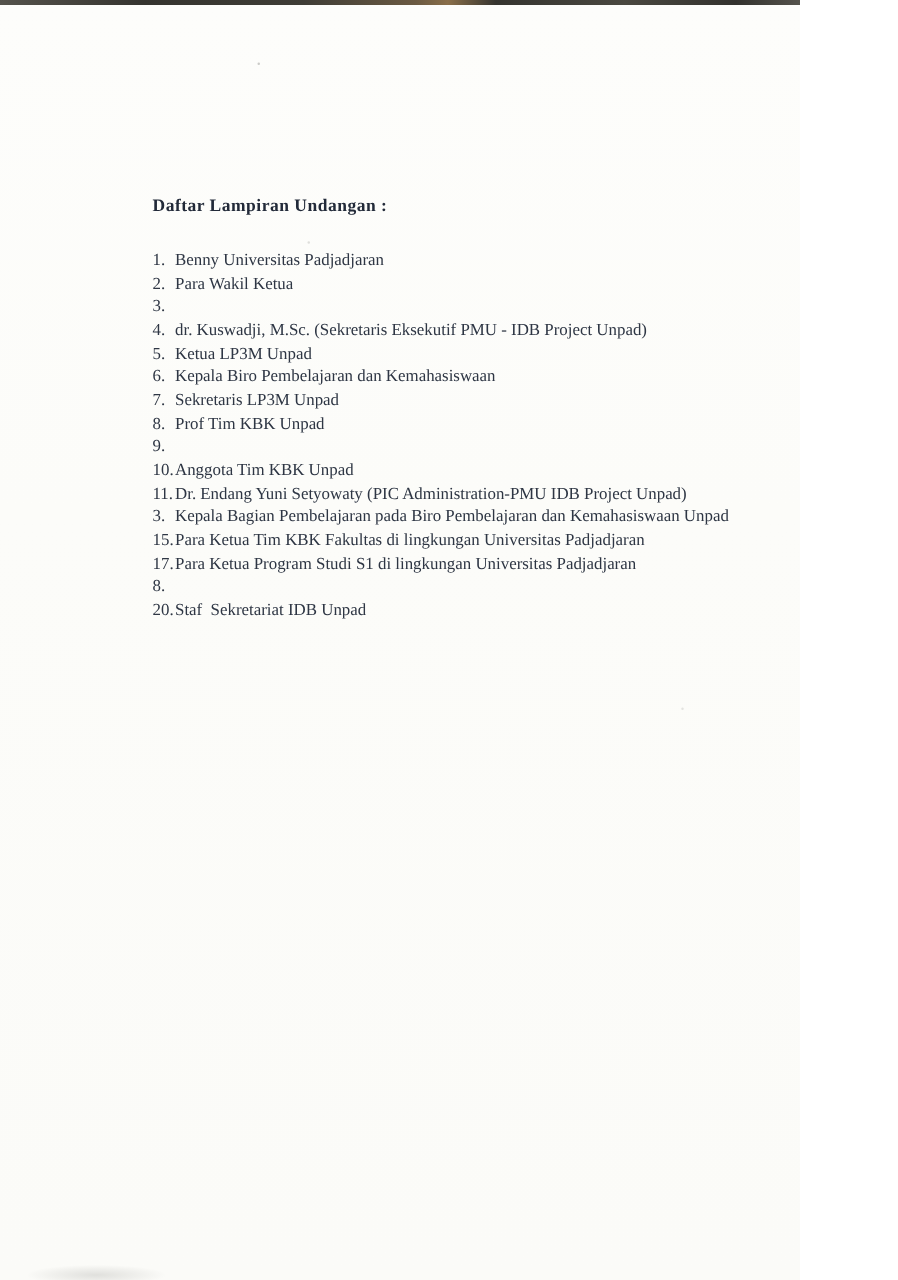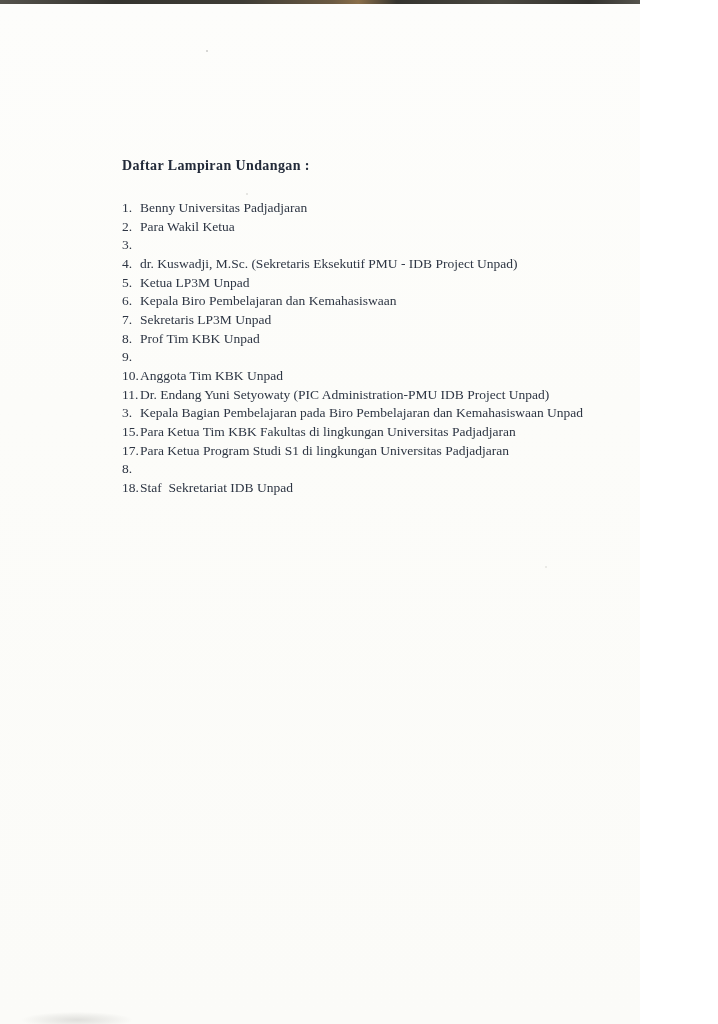--- a/index.html
+++ b/index.html
@@ -153,21 +153,21 @@
   <li class="row">
     <span class="num">17.</span>
     <span class="txt">Para Ketua Program Studi S1 di lingkungan Universitas Padjadjaran</span>
   </li>
 
   <li class="row">
     <span class="num">8.</span>
   </li>
 
   <li class="row">
-    <span class="num">18.</span>
+    <span class="num">20.</span>
     <span class="txt">Staf  Sekretariat IDB Unpad</span>
   </li>
 </ol>
 
   <div class="speck speck-1"></div>
   <div class="speck speck-2"></div>
   <div class="speck speck-3"></div>
   <div class="smudge-bottom-left"></div>
 </div>
 

